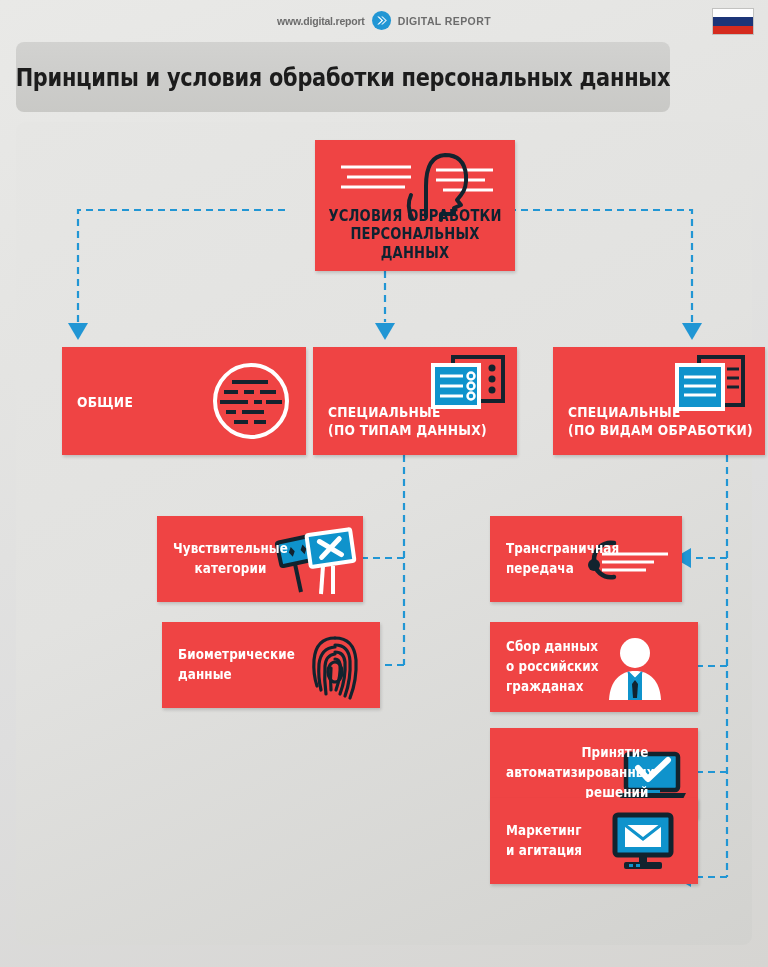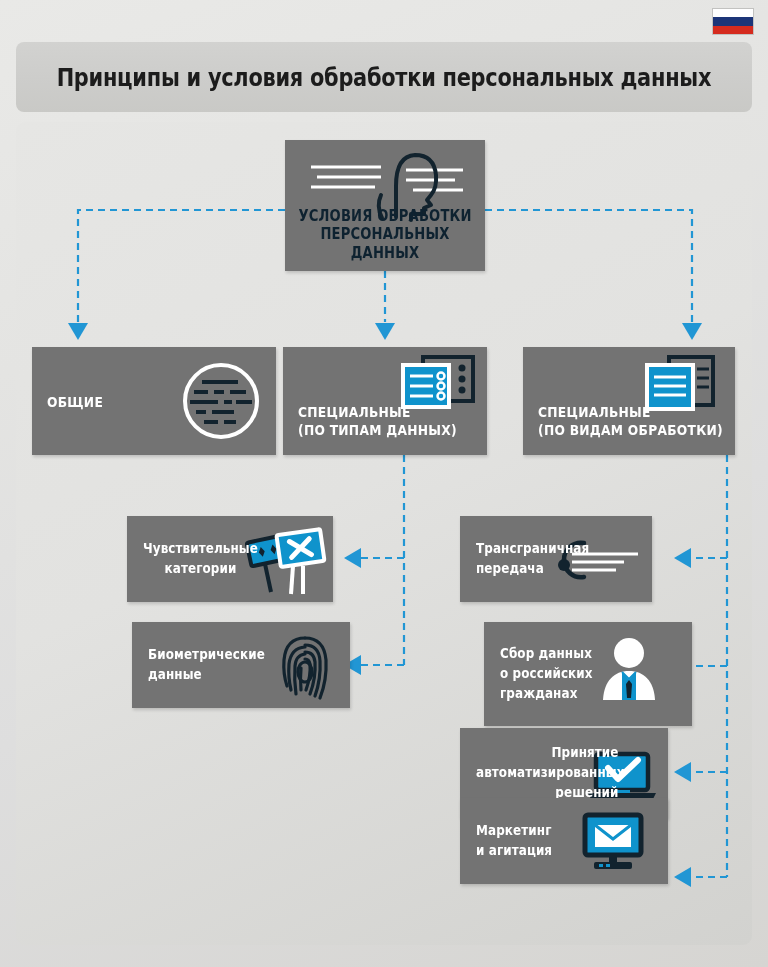--- a/index.html
+++ b/index.html
@@ -70,21 +70,21 @@
   }
   .flag span { display: block; width: 100%; height: 33.34%; }
   .flag .f-white { background: #ffffff; }
   .flag .f-blue  { background: #1c3578; }
   .flag .f-red   { background: #d52b1e; }
 
   
   .title-panel {
     position: absolute;
     left: 16px; top: 42px;
-    width: 736px; height: 70px;
+    width: 654px; height: 70px;
     background: linear-gradient(180deg, #d2d2d0 0%, #cdcdcb 50%, #c9c9c6 100%);
     border-radius: 8px;
     display: flex;
     align-items: center;
     justify-content: center;
   }
 
   .title-text {
     font-family: "DejaVu Sans Condensed", "Liberation Sans Narrow", "Liberation Sans", sans-serif;
     font-size: 25px;
@@ -109,22 +109,23 @@
   .connectors {
     position: absolute;
     left: 0; top: 0;
     width: 768px; height: 967px;
     pointer-events: none;
   }
 
   
   .node {
     position: absolute;
-    background: #737373;
+    background: #ef4444;
     box-shadow: 1px 2px 3px rgba(0,0,0,0.16);
+    margin-left: 30px;
   }
 
   
   .node-root {
     left: 285px; top: 140px;
     width: 200px; height: 131px;
   }
   .root-label {
     position: absolute;
     left: 0; right: 0;
@@ -177,33 +178,43 @@
     font-weight: bold;
     color: #ffffff;
     line-height: 1.42;
     letter-spacing: 0.1px;
     max-width: 150px;
   }
 
   #leaf-sensitive  { left: 127px; top: 516px; width: 206px; text-align: center; }
   #leaf-biometric  { left: 132px; top: 622px; width: 218px; }
   #leaf-crossborder{ left: 460px; top: 516px; width: 192px; }
-  #leaf-russian    { left: 484px; top: 622px; width: 208px; height: 104px; }
+  #leaf-russian    { left: 460px; top: 622px; width: 208px; height: 90px; }
   #leaf-automated  { left: 460px; top: 728px; width: 208px; height: 90px; text-align: right; }
   #leaf-marketing  { left: 460px; top: 798px; width: 208px; height: 86px; }
 
   .node-icon {
     position: absolute;
     pointer-events: none;
   }
 </style>
 </head>
 <body>
 
 <div class="brand-bar">
+  <div class="brand-cluster">
+    <span class="brand-url">www.digital.report</span>
+    <span class="brand-mark">
+      <svg width="13" height="13" viewBox="0 0 13 13">
+        <path d="M2.2 2.6 L6.4 6.5 L2.2 10.4 L3.9 10.4 L8.1 6.5 L3.9 2.6 Z" fill="#ffffff"></path>
+        <path d="M6.0 2.6 L10.2 6.5 L6.0 10.4 L7.7 10.4 L11.9 6.5 L7.7 2.6 Z" fill="#ffffff" opacity="0.8"></path>
+      </svg>
+    </span>
+    <span class="brand-name">DIGITAL REPORT</span>
+  </div>
   <div class="flag">
     <span class="f-white"></span>
       <span class="f-blue"></span>
       <span class="f-red"></span>
   </div>
 </div>
 
 <div class="title-panel">
   <div class="title-text">Принципы и условия обработки персональных данных</div>
 </div>

